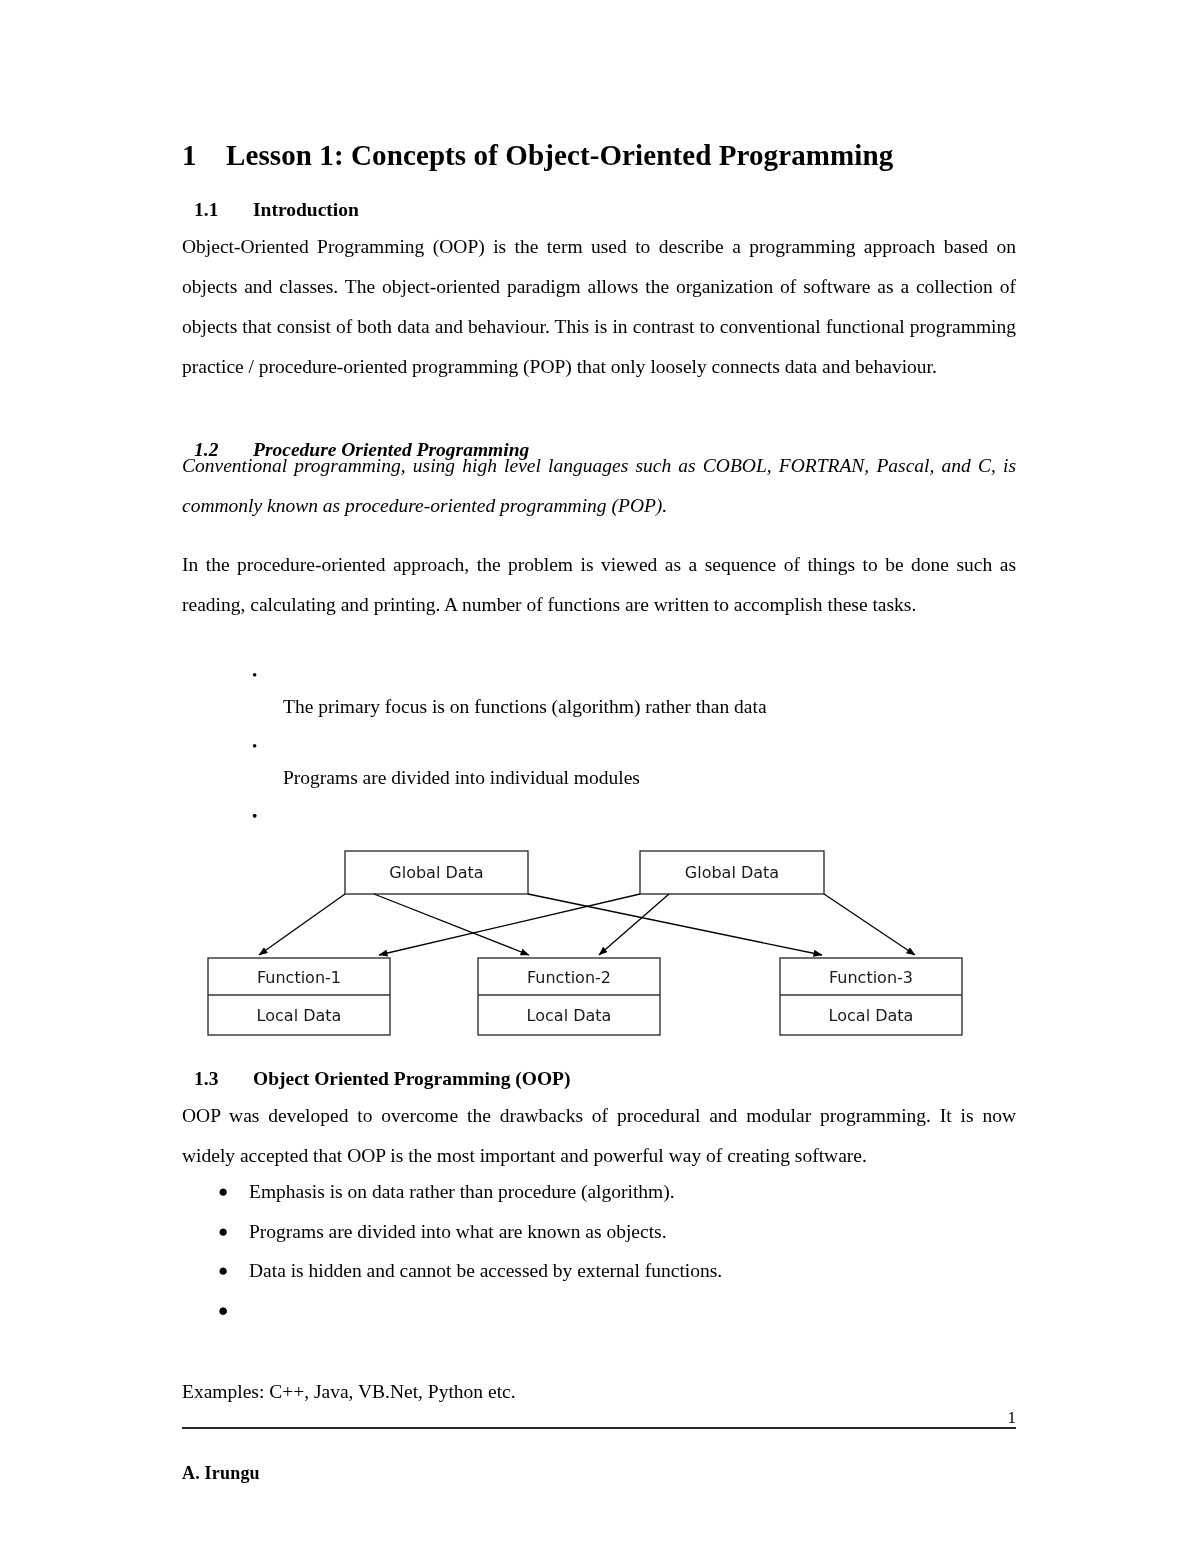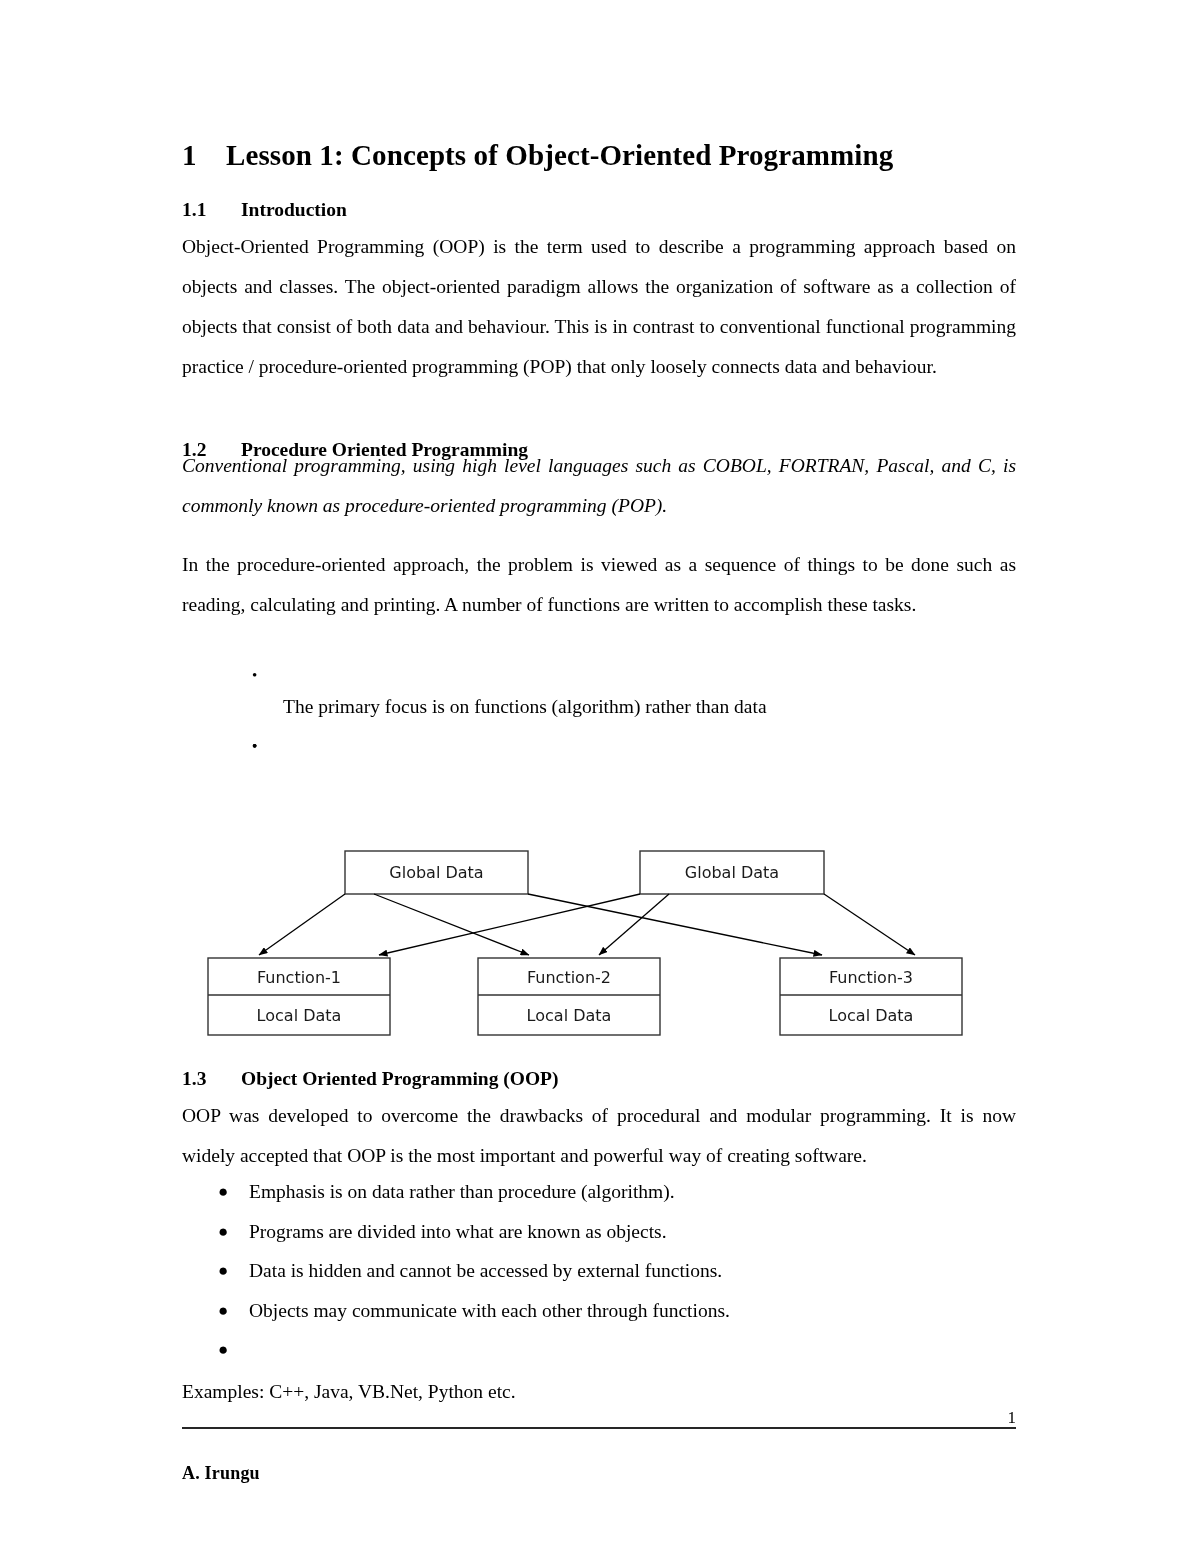--- a/index.html
+++ b/index.html
@@ -41,28 +41,28 @@
     line-height: 1.15;
   }
   h1.doc-h1 .num { display: inline-block; width: 44px; }
 
   h2.doc-h2 {
     font-size: 19.5px;
     font-weight: bold;
     margin: 0;
     padding: 0;
     position: absolute;
-    left: 0;
+    left: 12px;
     width: 834px;
     line-height: 1.2;
   }
   h2.doc-h2 .num { display: inline-block; width: 59px; }
 
   #h-intro  { top: 198px; }
-  #h-pop    { top: 438px; }
+  #h-pop    { top: 438px; font-style: italic; }
   #h-oop    { top: 1067px; }
 
   
   p.body-par {
     position: absolute;
     left: 0;
     width: 834px;
     margin: 0;
     padding: 0;
     font-size: 19.5px;
@@ -190,20 +190,21 @@
     <p class="body-par" id="p-pop1">Conventional programming, using high level languages such as COBOL, FORTRAN, Pascal, and C, is commonly known as procedure-oriented programming (POP).</p>
     <p class="body-par" id="p-pop2">In the procedure-oriented approach, the problem is viewed as a sequence of things to be done such as reading, calculating and printing. A number of functions are written to accomplish these tasks.</p>
 
     <ul class="doc-list" id="list-pop">
       <li>
         <span class="bullet">•</span>
         <span class="li-text">The primary focus is on functions (algorithm) rather than data</span>
       </li>
       <li>
         <span class="bullet">•</span>
+        <span class="li-text">Programs are divided into individual modules</span>
       </li>
       <li>
         <span class="bullet">•</span>
       </li>
       <li>
         <span class="bullet">•</span>
       </li>
     </ul>
 
     <div class="diagram">
@@ -259,21 +260,20 @@
       <li>
         <span class="bullet">●</span>
         <span class="li-text">Programs are divided into what are known as objects.</span>
       </li>
       <li>
         <span class="bullet">●</span>
         <span class="li-text">Data is hidden and cannot be accessed by external functions.</span>
       </li>
       <li>
         <span class="bullet">●</span>
-        <span class="li-text">Objects may communicate with each other through functions.</span>
       </li>
       <li>
         <span class="bullet">●</span>
       </li>
     </ul>
 
     <p class="body-par no-justify" id="p-examples">Examples: C++, Java, VB.Net, Python etc.</p>
 
   </div>
 

